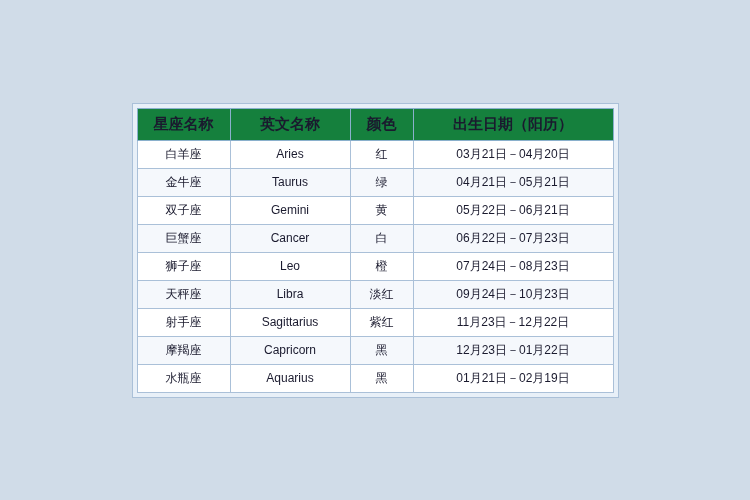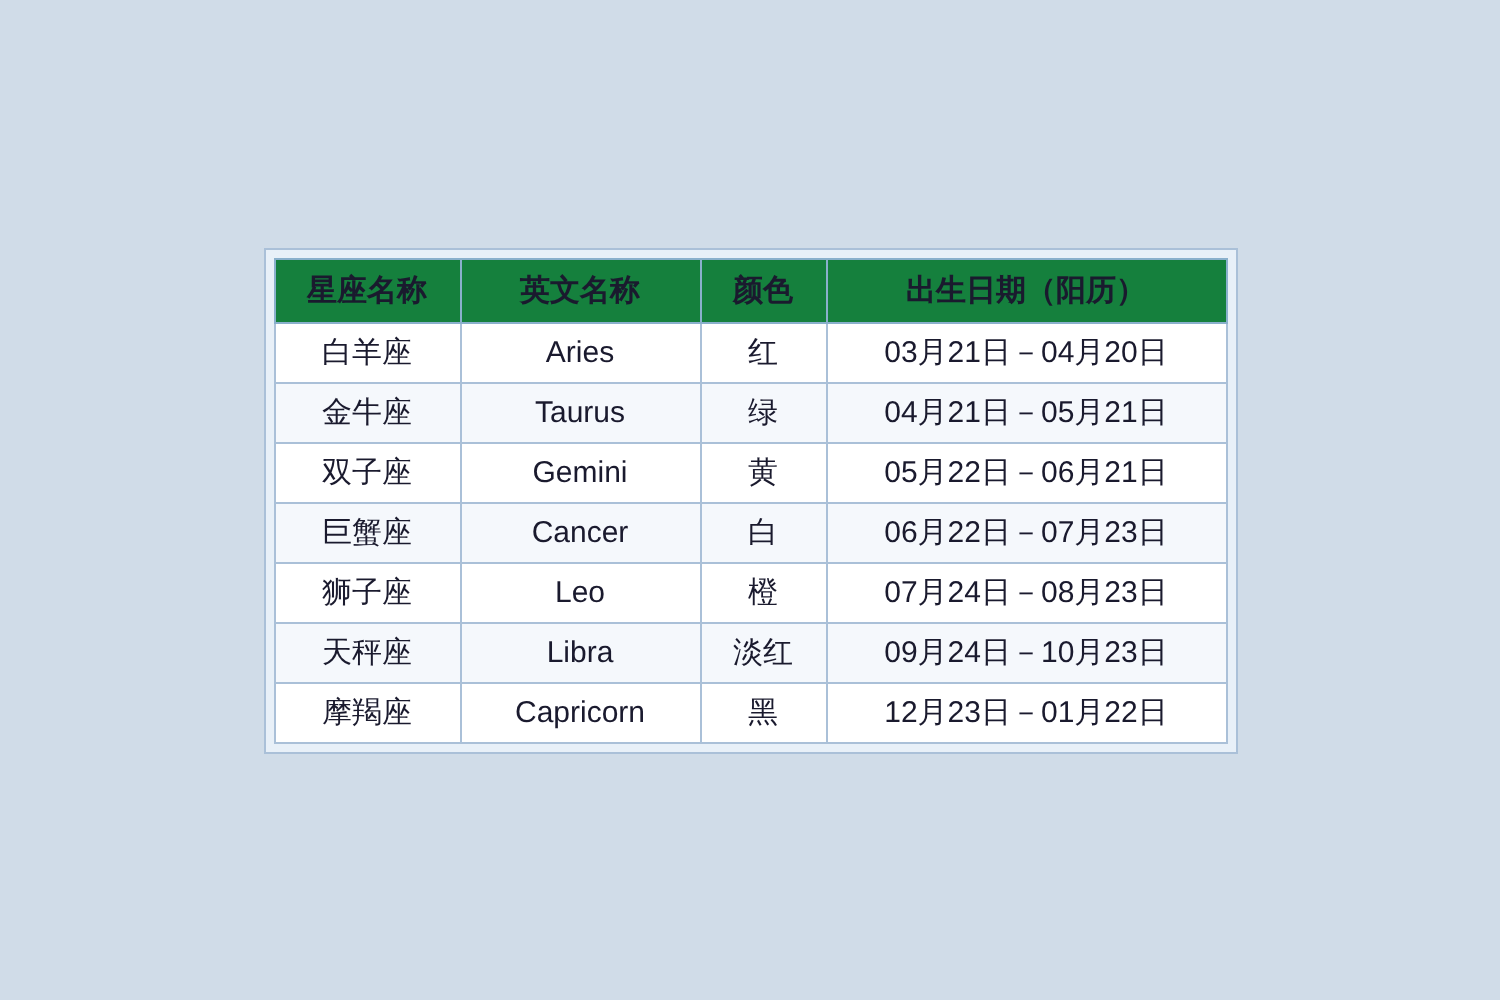--- a/index.html
+++ b/index.html
@@ -36,21 +36,21 @@
       text-align: center;
       font-size: 15px;
       font-weight: bold;
       color: #1a1a2e;
     }
 
     td {
       border: 1px solid #aac0d8;
       padding: 5px 16px;
       text-align: center;
-      font-size: 15px;
+      font-size: 12px;
       color: #1a1a2e;
       background-color: #ffffff;
     }
 
     tr:nth-child(even) td {
       background-color: #f5f8fc;
     }
 
     .col-chinese { min-width: 80px; }
     .col-english { min-width: 120px; }
@@ -101,20 +101,32 @@
           <td>橙</td>
           <td>07月24日－08月23日</td>
         </tr>
         <tr>
           <td>天秤座</td>
           <td>Libra</td>
           <td>淡红</td>
           <td>09月24日－10月23日</td>
         </tr>
         <tr>
+          <td>射手座</td>
+          <td>Sagittarius</td>
+          <td>紫红</td>
+          <td>11月23日－12月22日</td>
+        </tr>
+        <tr>
           <td>摩羯座</td>
           <td>Capricorn</td>
           <td>黑</td>
           <td>12月23日－01月22日</td>
+        </tr>
+        <tr>
+          <td>水瓶座</td>
+          <td>Aquarius</td>
+          <td>黑</td>
+          <td>01月21日－02月19日</td>
         </tr>
       </tbody>
   </table>
 </div>
 
 </body></html>

